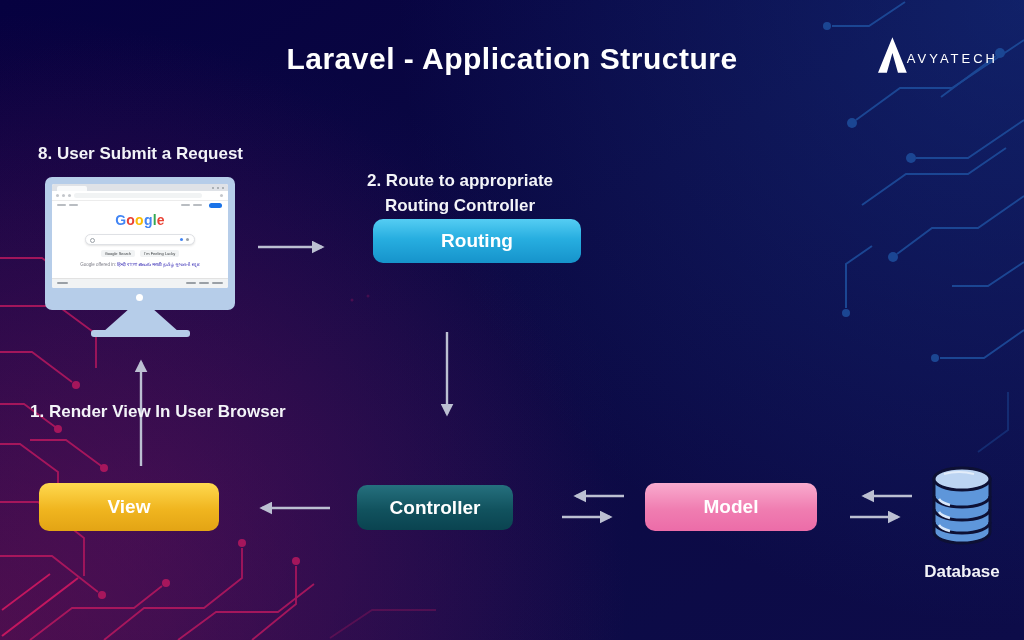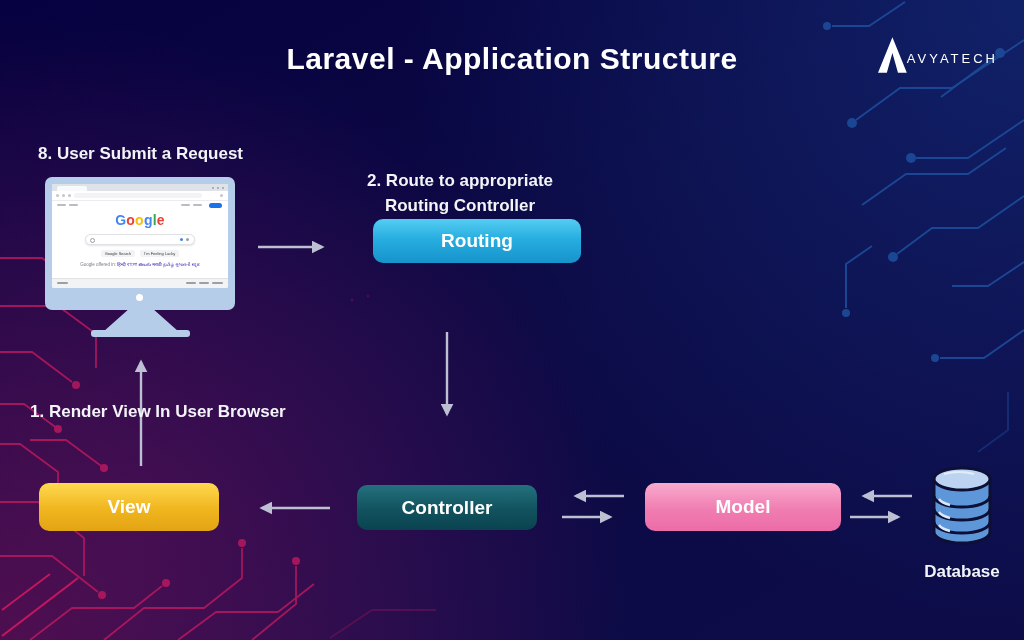--- a/index.html
+++ b/index.html
@@ -20,23 +20,23 @@
          font-size:30px;font-weight:700;letter-spacing:.5px;z-index:6;}
   
   #logo{position:absolute;right:26px;top:28px;width:120px;display:flex;flex-direction:row;
         align-items:center;z-index:6;justify-content:flex-end;}
   #logo .brand{color:#fff;font-size:13px;letter-spacing:3px;margin-top:7px;font-weight:400;}
   
   .node{position:absolute;border-radius:10px;display:flex;align-items:center;justify-content:center;
         color:#fff;font-weight:700;font-size:19px;z-index:5;}
   #node-routing{left:357px;top:219px;width:208px;height:44px;
      background:linear-gradient(180deg,#55cdf3 0%,#27aee0 45%,#1693cb 100%);margin-left:16px;}
-  #node-controller{left:357px;top:485px;width:180px;height:45px;
+  #node-controller{left:357px;top:485px;width:156px;height:45px;
      background:linear-gradient(180deg,#25707e 0%,#11525e 55%,#0a4350 100%);}
-  #node-model{left:645px;top:483px;width:196px;height:48px;
+  #node-model{left:645px;top:483px;width:172px;height:48px;
      background:linear-gradient(180deg,#f9abce 0%,#f07db1 55%,#ec6ca8 100%);}
   #node-view{left:39px;top:483px;width:180px;height:48px;
      background:linear-gradient(180deg,#ffd94f 0%,#f0b51f 55%,#e3a414 100%);align-items:center;}
   
   #monitor{position:absolute;left:45px;top:177px;z-index:5;}
   #mon-frame{position:absolute;left:0;top:0;width:190px;height:133px;background:#b6cde9;border-radius:7px;}
   #mon-dot{position:absolute;left:91px;top:117px;width:7px;height:7px;border-radius:50%;background:#fff;}
   #mon-stand{position:absolute;left:58px;top:132px;width:76px;height:23px;background:#b6cde9;
      clip-path:polygon(34% 0,66% 0,100% 100%,0 100%);}
   #mon-base{position:absolute;left:46px;top:153px;width:99px;height:7px;background:#b6cde9;border-radius:3px;}

